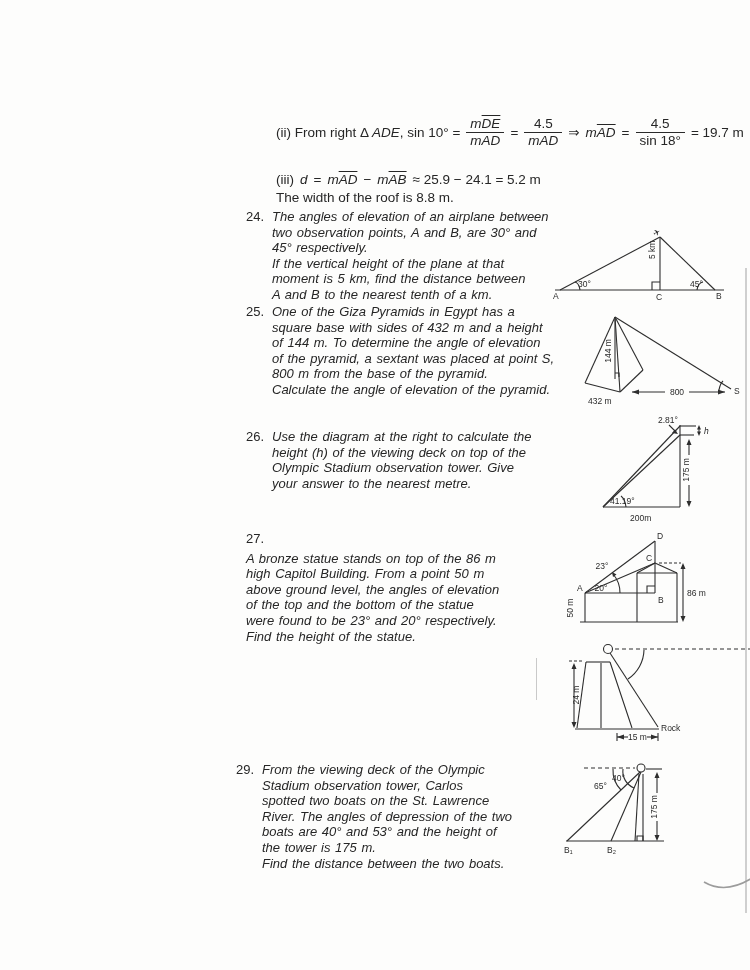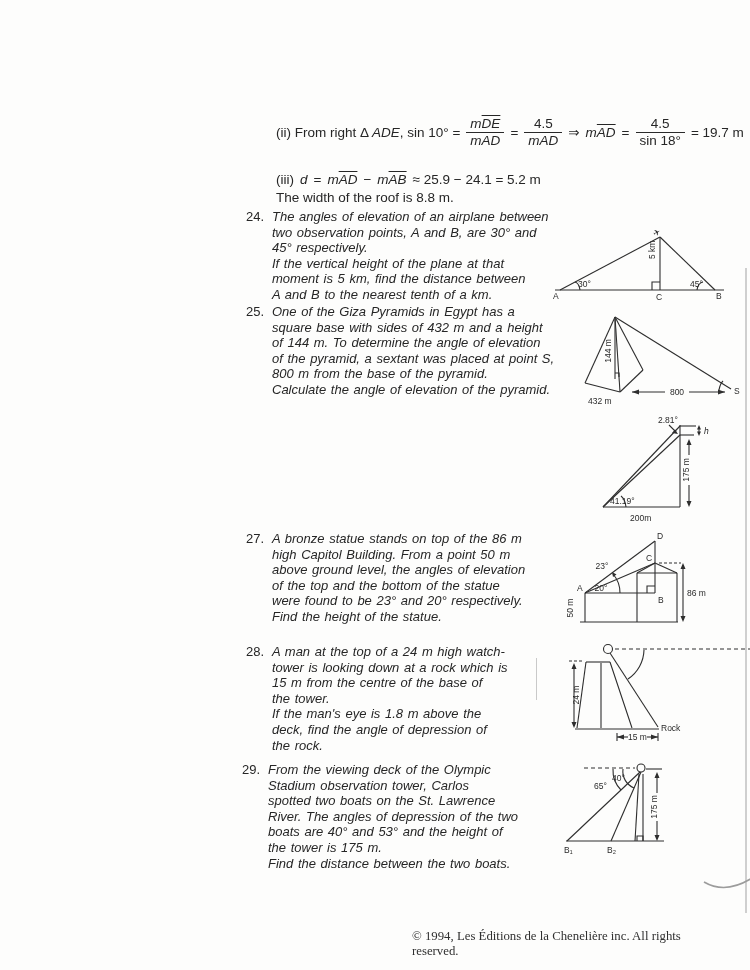--- a/index.html
+++ b/index.html
@@ -90,40 +90,37 @@
   </div>
   <div class="problem" style="left:246px;top:304px;">
     <div class="pnum">25.</div>
     <div class="pbody">One of the Giza Pyramids in Egypt has a
 square base with sides of 432 m and a height
 of 144 m. To determine the angle of elevation
 of the pyramid, a sextant was placed at point S,
 800 m from the base of the pyramid.
 Calculate the angle of elevation of the pyramid.</div>
   </div>
-  <div class="problem" style="left:246px;top:531px;">
+  <div class="problem" style="left:246px;top:429px;">
+    <div class="pnum">26.</div>
+    <div class="pbody">Use the diagram at the right to calculate the
+height (h) of the viewing deck on top of the
+Olympic Stadium observation tower. Give
+your answer to the nearest metre.</div>
+  </div>
+  <div class="problem" style="left:246px;top:531px;flex-direction:column;">
     <div class="pnum">27.</div>
     <div class="pbody">A bronze statue stands on top of the 86 m
 high Capitol Building. From a point 50 m
 above ground level, the angles of elevation
 of the top and the bottom of the statue
 were found to be 23° and 20° respectively.
 Find the height of the statue.</div>
   </div>
-  <div class="problem" style="left:246px;top:644px;">
-    <div class="pnum">28.</div>
-    <div class="pbody">A man at the top of a 24 m high watch-
-tower is looking down at a rock which is
-15 m from the centre of the base of
-the tower.
-If the man's eye is 1.8 m above the
-deck, find the angle of depression of
-the rock.</div>
-  </div>
-  <div class="problem" style="left:242px;top:762px;justify-content:flex-end;">
+  <div class="problem" style="left:236px;top:762px;justify-content:flex-end;">
     <div class="pnum">29.</div>
     <div class="pbody">From the viewing deck of the Olympic
 Stadium observation tower, Carlos
 spotted two boats on the St. Lawrence
 River. The angles of depression of the two
 boats are 40° and 53° and the height of
 the tower is 175 m.
 Find the distance between the two boats.</div>
   </div>
 
@@ -258,21 +255,20 @@
     <text x="30" y="34">65°</text>
     <line x1="93" y1="19" x2="93" y2="38"></line>
     <line x1="93" y1="66" x2="93" y2="84"></line>
     <path class="ah" d="M93 17 l-2.5 6 l5 0 z"></path>
     <path class="ah" d="M93 86 l-2.5 -6 l5 0 z"></path>
     <text x="93" y="52" transform="rotate(-90 93 52)" text-anchor="middle">175 m</text>
     <text x="0" y="98" font-size="9">B₁</text>
     <text x="43" y="98" font-size="9">B₂</text>
   </svg>
 
-  <div class="footer">© 1994, Les Éditions de la Chenelière inc.  All rights reserved.</div>
 
   <div class="edgeline"></div>
   <div class="smudge"></div>
   <svg class="curl" width="62" height="36" viewBox="0 0 62 36">
     <path d="M4 20 Q28 34 58 12"></path>
   </svg>
 
 </div>
 
 </body></html>

